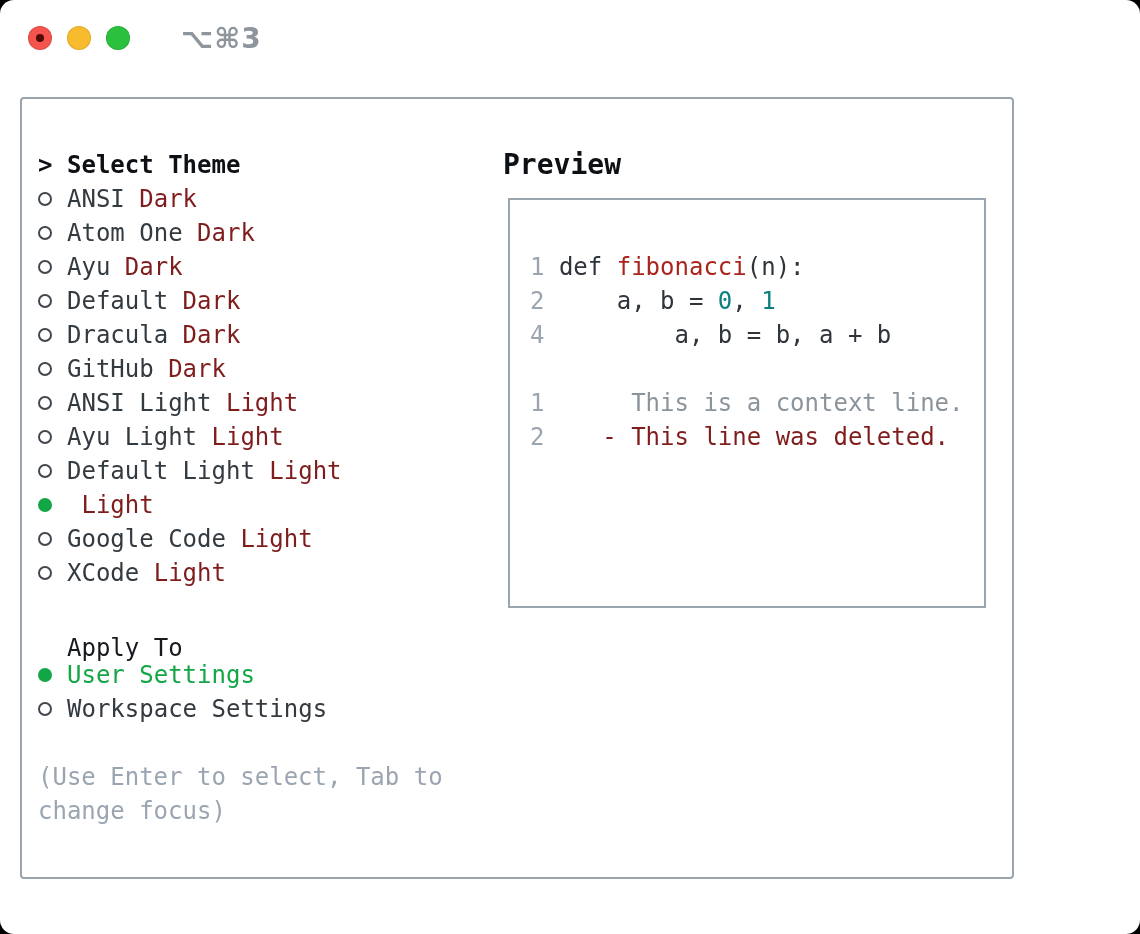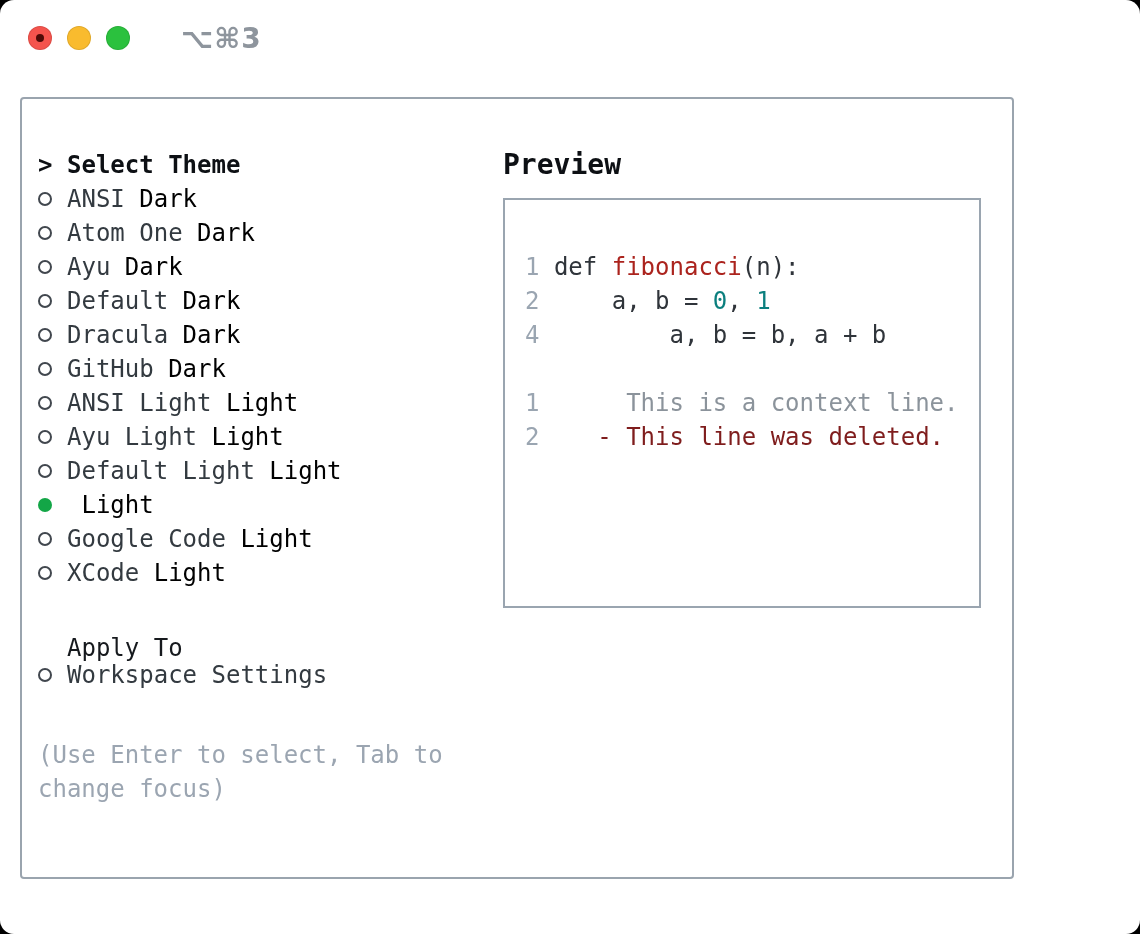--- a/index.html
+++ b/index.html
@@ -28,29 +28,29 @@
 
   .row{display:flex;align-items:center;height:34px;font-size:24px;color:#333a40;white-space:pre;}
   .bullet{width:14px;height:14px;flex:none;margin-right:15px;display:flex;
           align-items:center;justify-content:center;}
   .radio{border:2.5px solid #41474e;border-radius:50%;box-sizing:border-box;}
   .radio.selected{border:none;background:#13a647;}
   .caret{font-weight:bold;color:#0d1014;width:14px;margin-right:15px;font-size:24px;}
   .hdr{font-weight:bold;color:#0d1014;}
   .t-name{color:#333a40;}
   .theme-row.selected .t-name{color:#13a647;}
-  .t-variant{color:#000000;margin-left:0.602em;}
+  .t-variant{color:#7f1d1d;margin-left:0.602em;}
   .apply-hdr-label{color:#16191d;margin-top:13px;}
   .apply-row.selected .t-name{color:#13a647;}
   .spacer-row{height:34px;}
-  .hint{margin-top:12px;width:420px;color:#9ba5b1;font-size:24px;line-height:34px;}
+  .hint{margin-top:0;width:420px;color:#9ba5b1;font-size:24px;line-height:34px;}
 
   
   .preview-title{font-weight:bold;color:#0d1014;font-size:28px;line-height:34px;height:34px;}
-  .preview-box{margin-top:16px;width:478px;height:410px;box-sizing:border-box;
+  .preview-box{margin-left:5px;margin-top:16px;width:478px;height:410px;box-sizing:border-box;
                border:2px solid #9aa5b0;background:#fff;padding:50px 14px 0 20px;overflow:hidden;}
   .code-line{white-space:pre;font-size:24px;line-height:34px;min-height:34px;}
   .seg{white-space:pre;}
   .c-ln{color:#9aa5b1;}
   .c-code{color:#2f343a;}
   .c-title{color:#ab231d;}
   .c-builtin{color:#2f9fd3;}
   .c-num{color:#0b7f7e;}
   .c-ctx{color:#8b939b;}
   .c-del{color:#7f1d1d;}
@@ -152,20 +152,24 @@
 </div>
 
       <div class="spacer-row"></div>
 
       <div class="row">
         <span class="bullet"></span>
         <span class="apply-hdr-label">Apply To</span>
       </div>
 
       <div id="apply-list">
+  <div class="row apply-row selected">
+    <span class="bullet radio selected"></span>
+    <span class="t-name">User Settings</span>
+  </div>
 
   <div class="row apply-row">
     <span class="bullet radio"></span>
     <span class="t-name">Workspace Settings</span>
   </div>
 </div>
 
       <div class="spacer-row"></div>
 
       <div class="hint">(Use Enter to select, Tab to change focus)</div>

